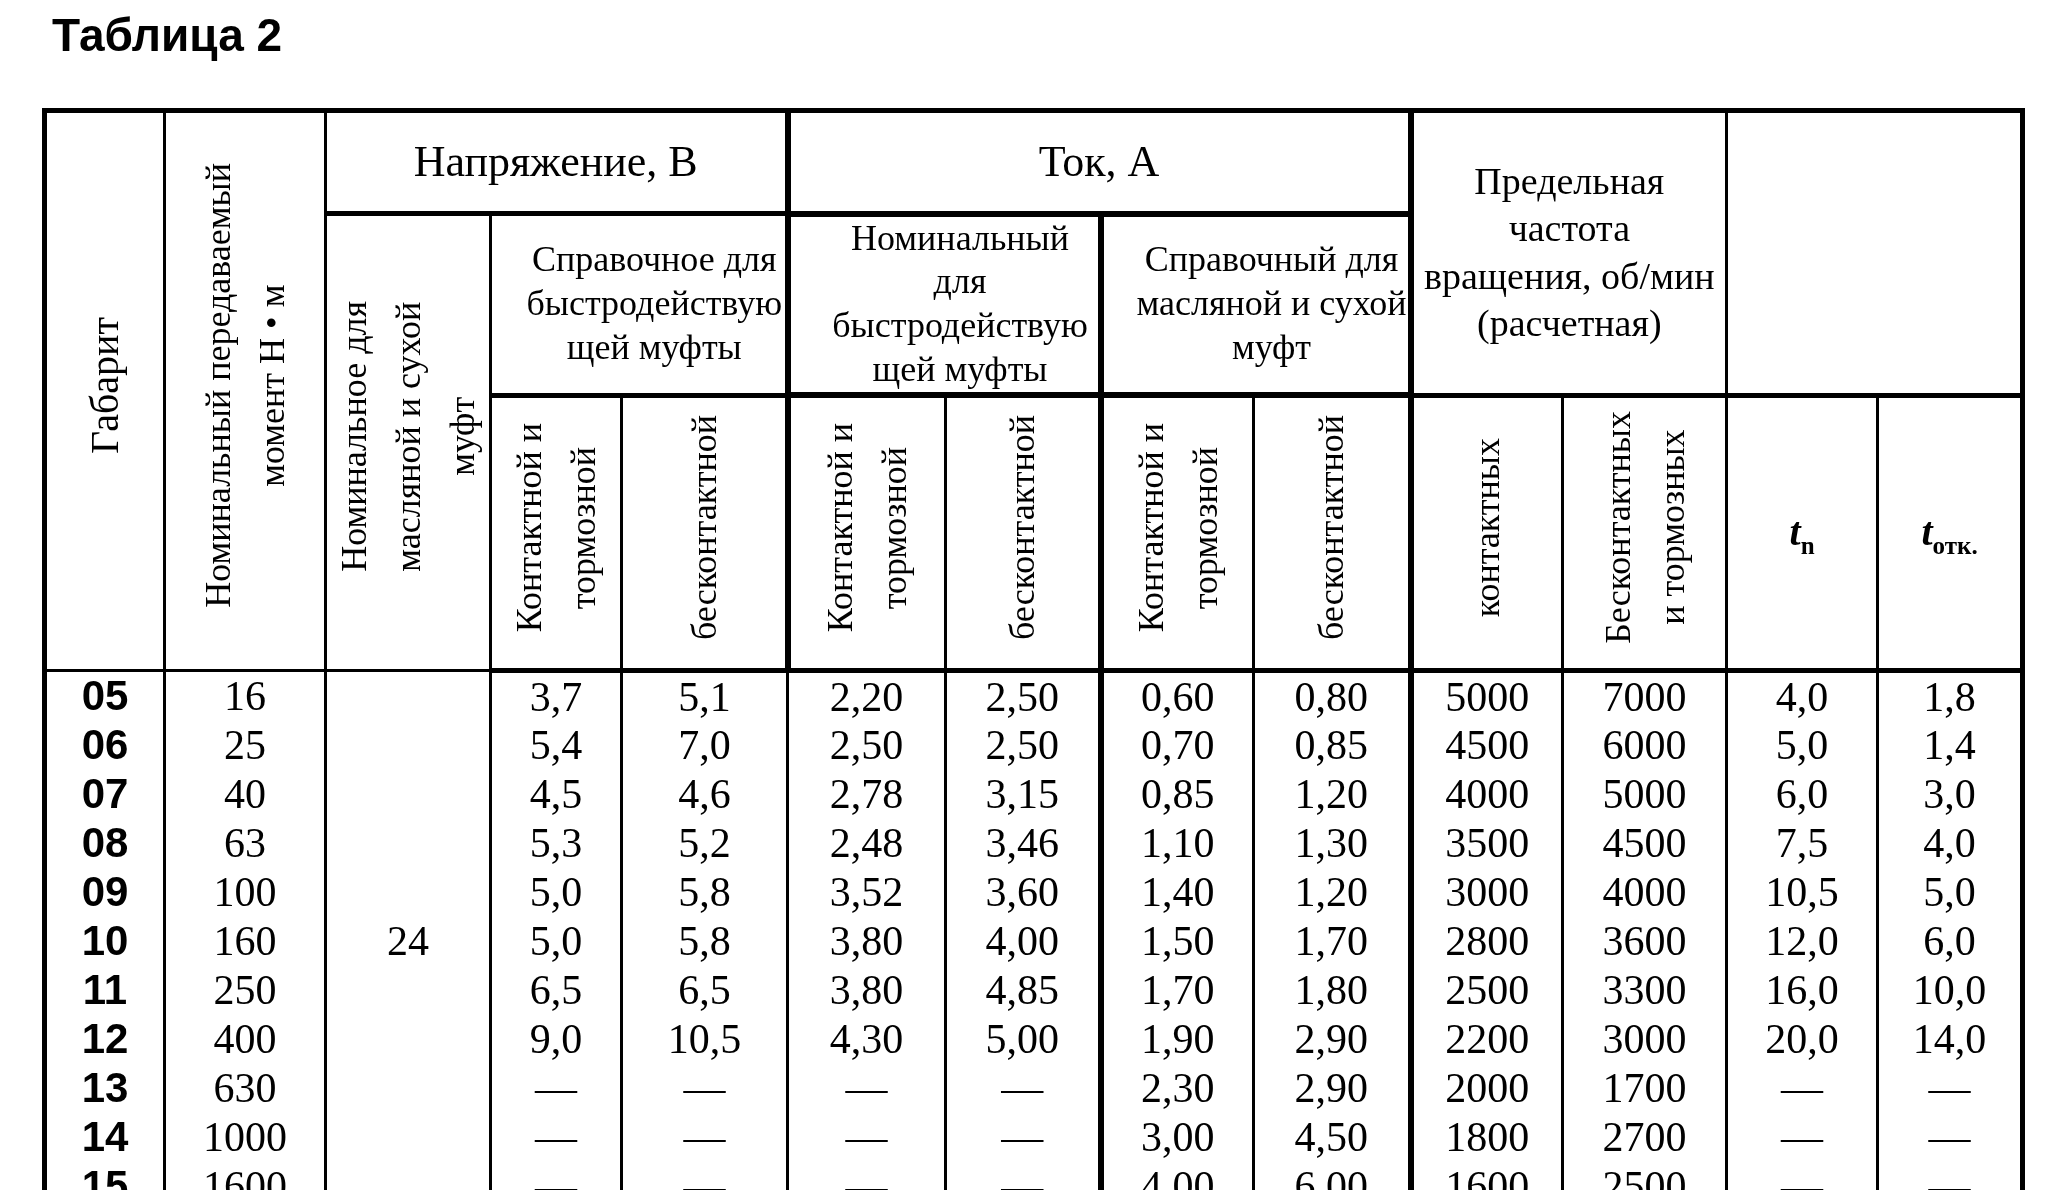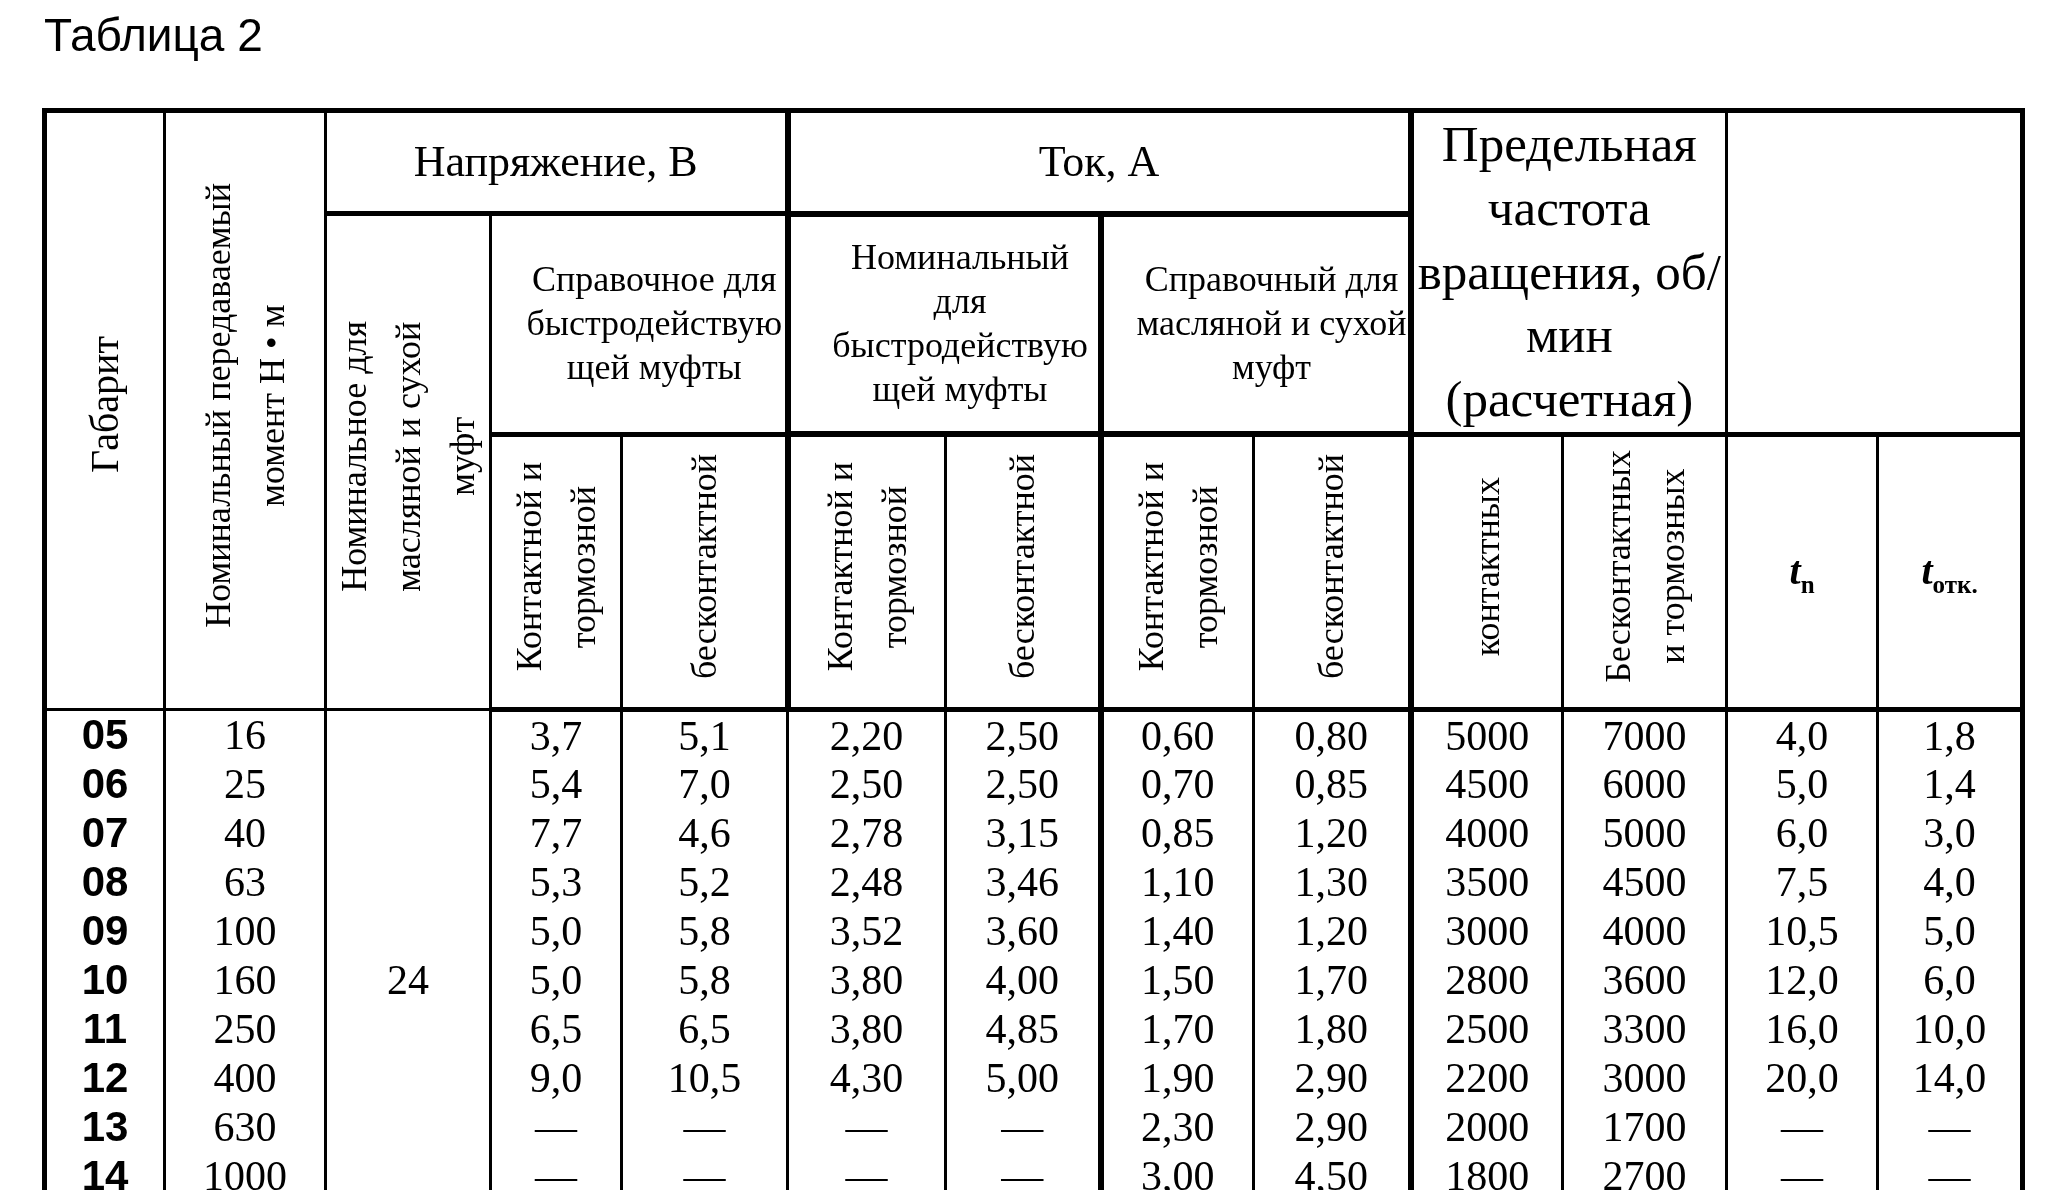--- a/index.html
+++ b/index.html
@@ -2,37 +2,37 @@
 <html><head>
 <meta charset="utf-8">
 <style>
   html,body{margin:0;padding:0;}
   body{
     width:2048px;height:1190px;background:#ffffff;color:#000;
     font-family:"Liberation Serif", serif;
     position:relative;overflow:hidden;
   }
   .page-title{
-    position:absolute;left:44px;top:8px;
+    position:absolute;left:52px;top:8px;
     font-family:"Liberation Sans", sans-serif;
-    font-weight:400;font-size:46px;letter-spacing:0px;
+    font-weight:700;font-size:46px;letter-spacing:0px;
   }
   table.main{
     position:absolute;left:42px;top:108px;width:1978px;
     border-collapse:collapse;table-layout:fixed;
     border:5px solid #000;
   }
   th,td{
     border:3px solid #000;padding:0;margin:0;
     text-align:center;vertical-align:middle;font-weight:normal;
   }
   thead th{font-size:36px;line-height:1.22;white-space:pre-line;}
   .grp{font-size:44px;line-height:1.1;}
   .mid{font-size:36px;padding-left:32px;}
-  .blk4{font-size:51px;line-height:1.25;}
+  .blk4{font-size:38px;line-height:1.25;}
   .blk5{font-size:38px;line-height:1.18;}
   th.vert .vtxt{
     writing-mode:vertical-rl;transform:rotate(180deg);
     display:inline-block;white-space:pre-line;
     font-size:36px;line-height:1.5;
   }
   tr.r1{height:103px;} tr.r2{height:134px;} tr.r3{height:275px;}
   tbody tr{height:49px;}
   tbody td{
     border-top:none;border-bottom:none;
@@ -140,21 +140,21 @@
         <td class="bl6">0,70</td>
         <td>0,85</td>
         <td class="bl6">4500</td>
         <td>6000</td>
         <td>5,0</td>
         <td>1,4</td>
       </tr>
       <tr>
         <td class="gab">07</td>
         <td>40</td>
-        <td>7,7</td>
+        <td>4,5</td>
         <td>4,6</td>
         <td>2,78</td>
         <td>3,15</td>
         <td class="bl6">0,85</td>
         <td>1,20</td>
         <td class="bl6">4000</td>
         <td>5000</td>
         <td>6,0</td>
         <td>3,0</td>
       </tr>

